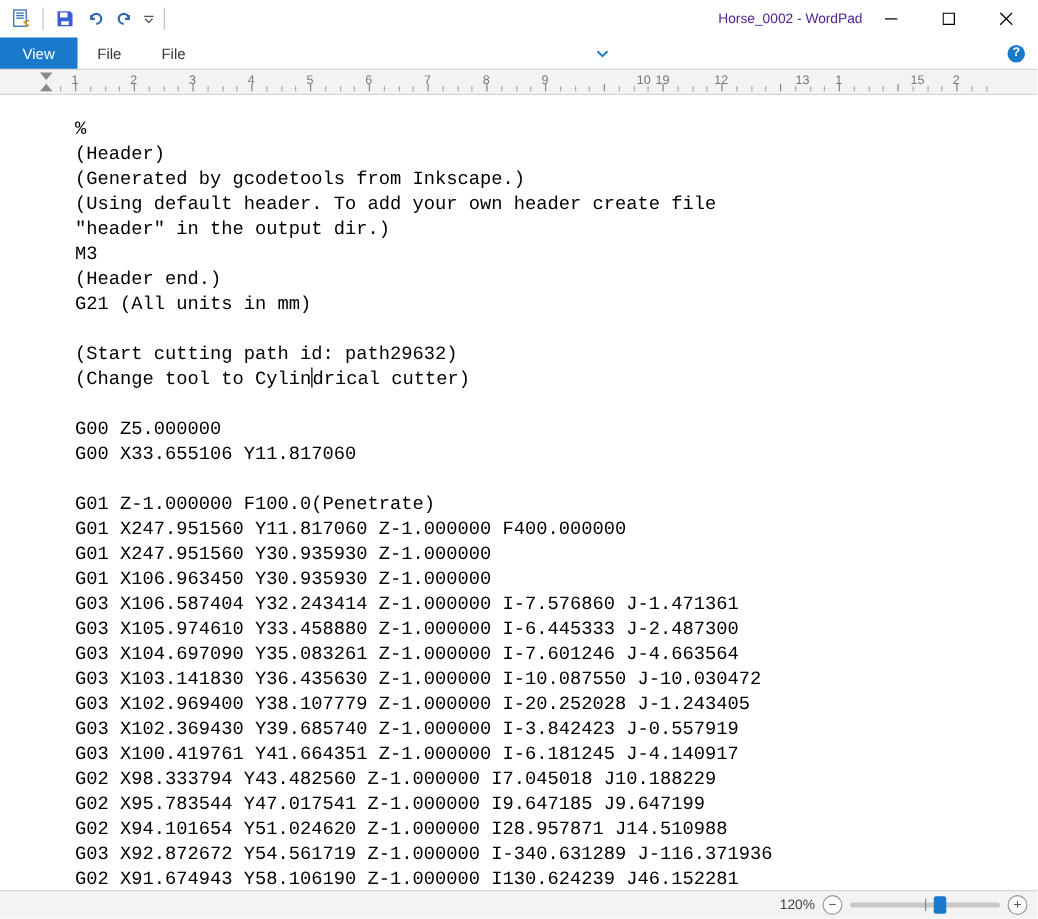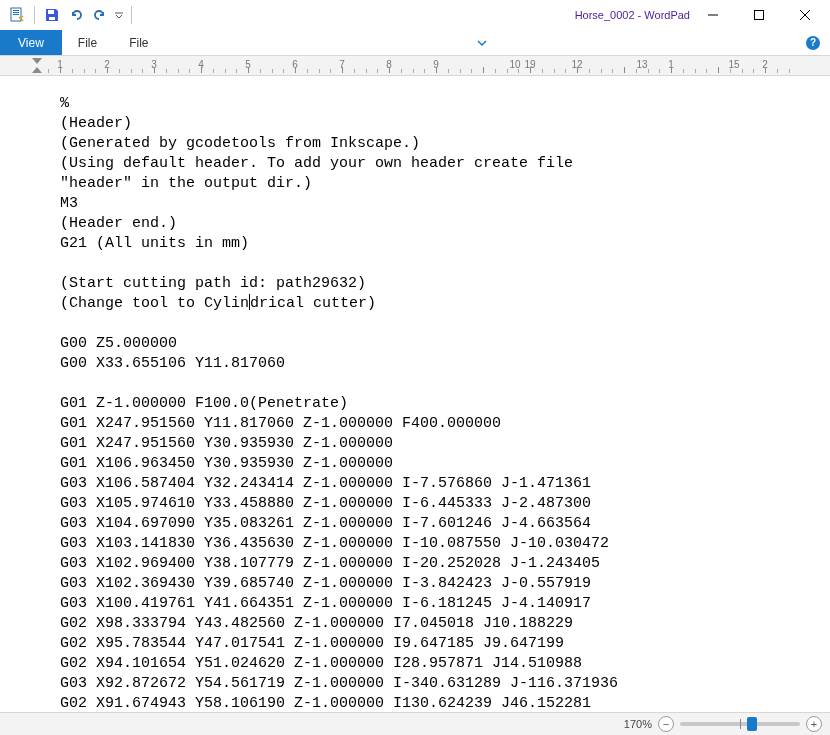--- a/index.html
+++ b/index.html
@@ -232,20 +232,20 @@
 G02 X98.333794 Y43.482560 Z-1.000000 I7.045018 J10.188229
 G02 X95.783544 Y47.017541 Z-1.000000 I9.647185 J9.647199
 G02 X94.101654 Y51.024620 Z-1.000000 I28.957871 J14.510988
 G03 X92.872672 Y54.561719 Z-1.000000 I-340.631289 J-116.371936
 G02 X91.674943 Y58.106190 Z-1.000000 I130.624239 J46.152281
 </div>
   </div>
 </div>
 
 <div class="statusbar">
-  <span>170%</span>
+  <span>120%</span>
   <div class="zoom-btn">−</div>
   <div class="slider">
     <div class="mid"></div>
     <div class="thumb" id="thumb" style="left: 60%;"></div>
   </div>
   <div class="zoom-btn">+</div>
 </div>
 
 </body></html>

